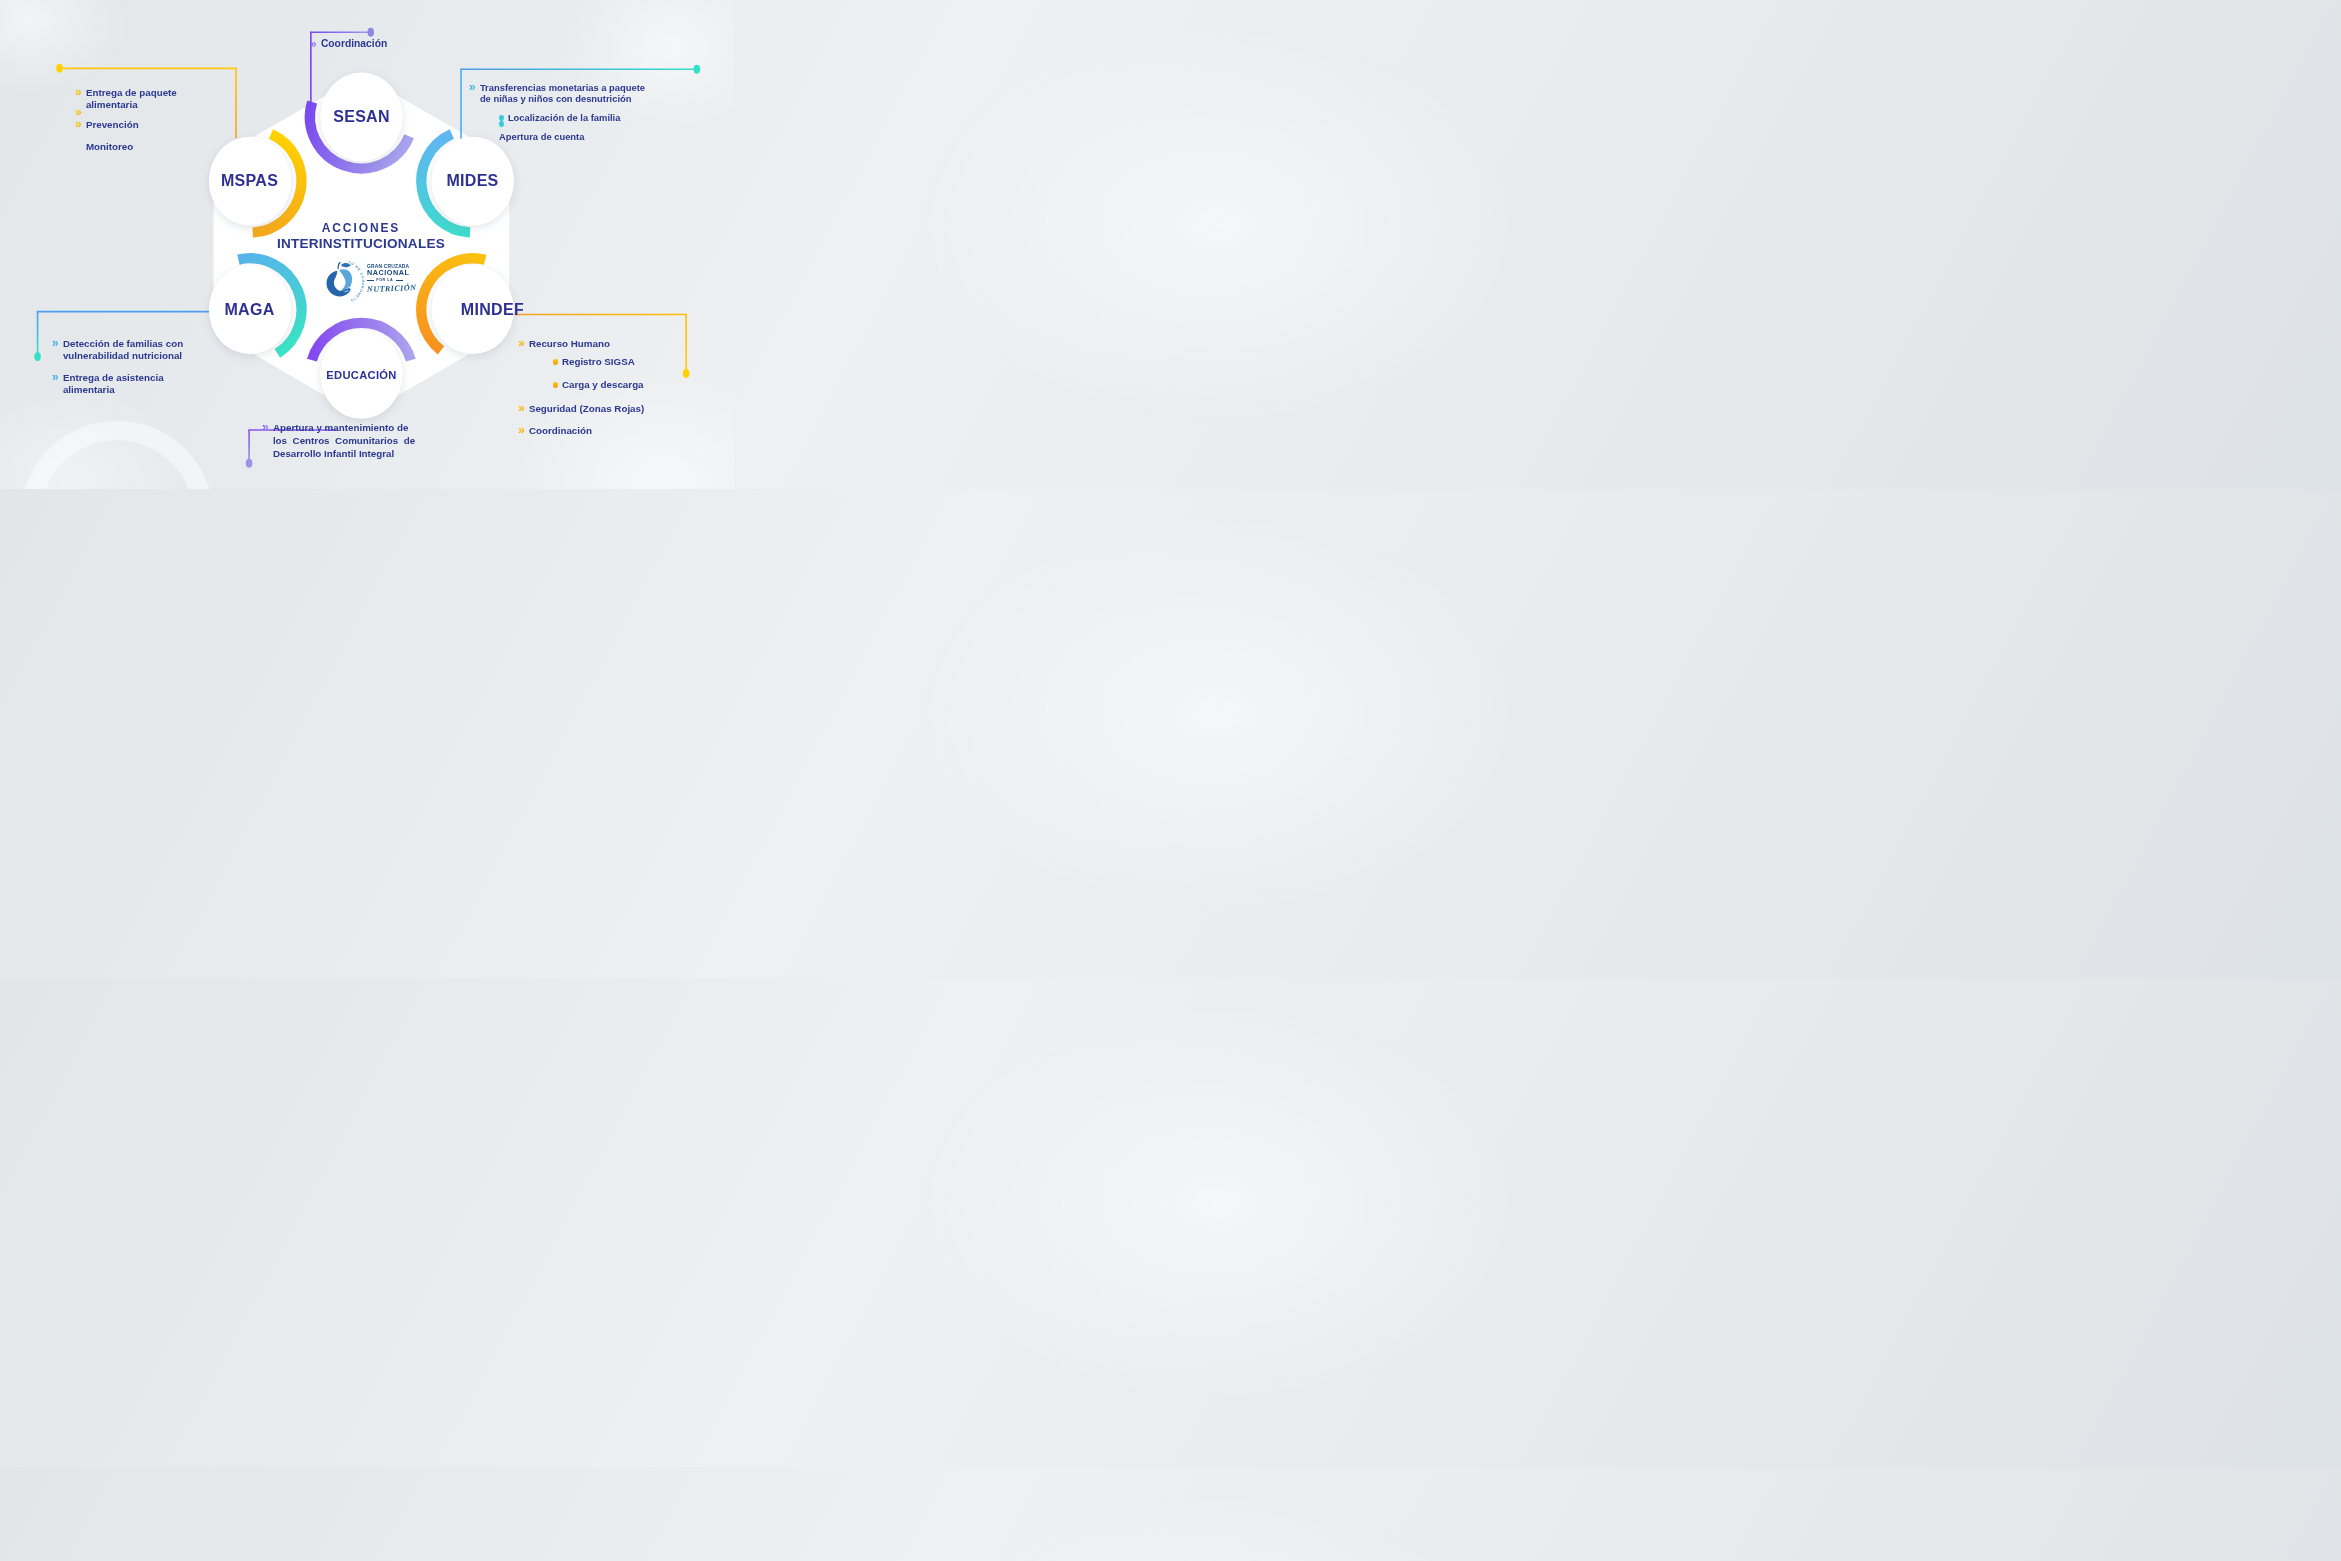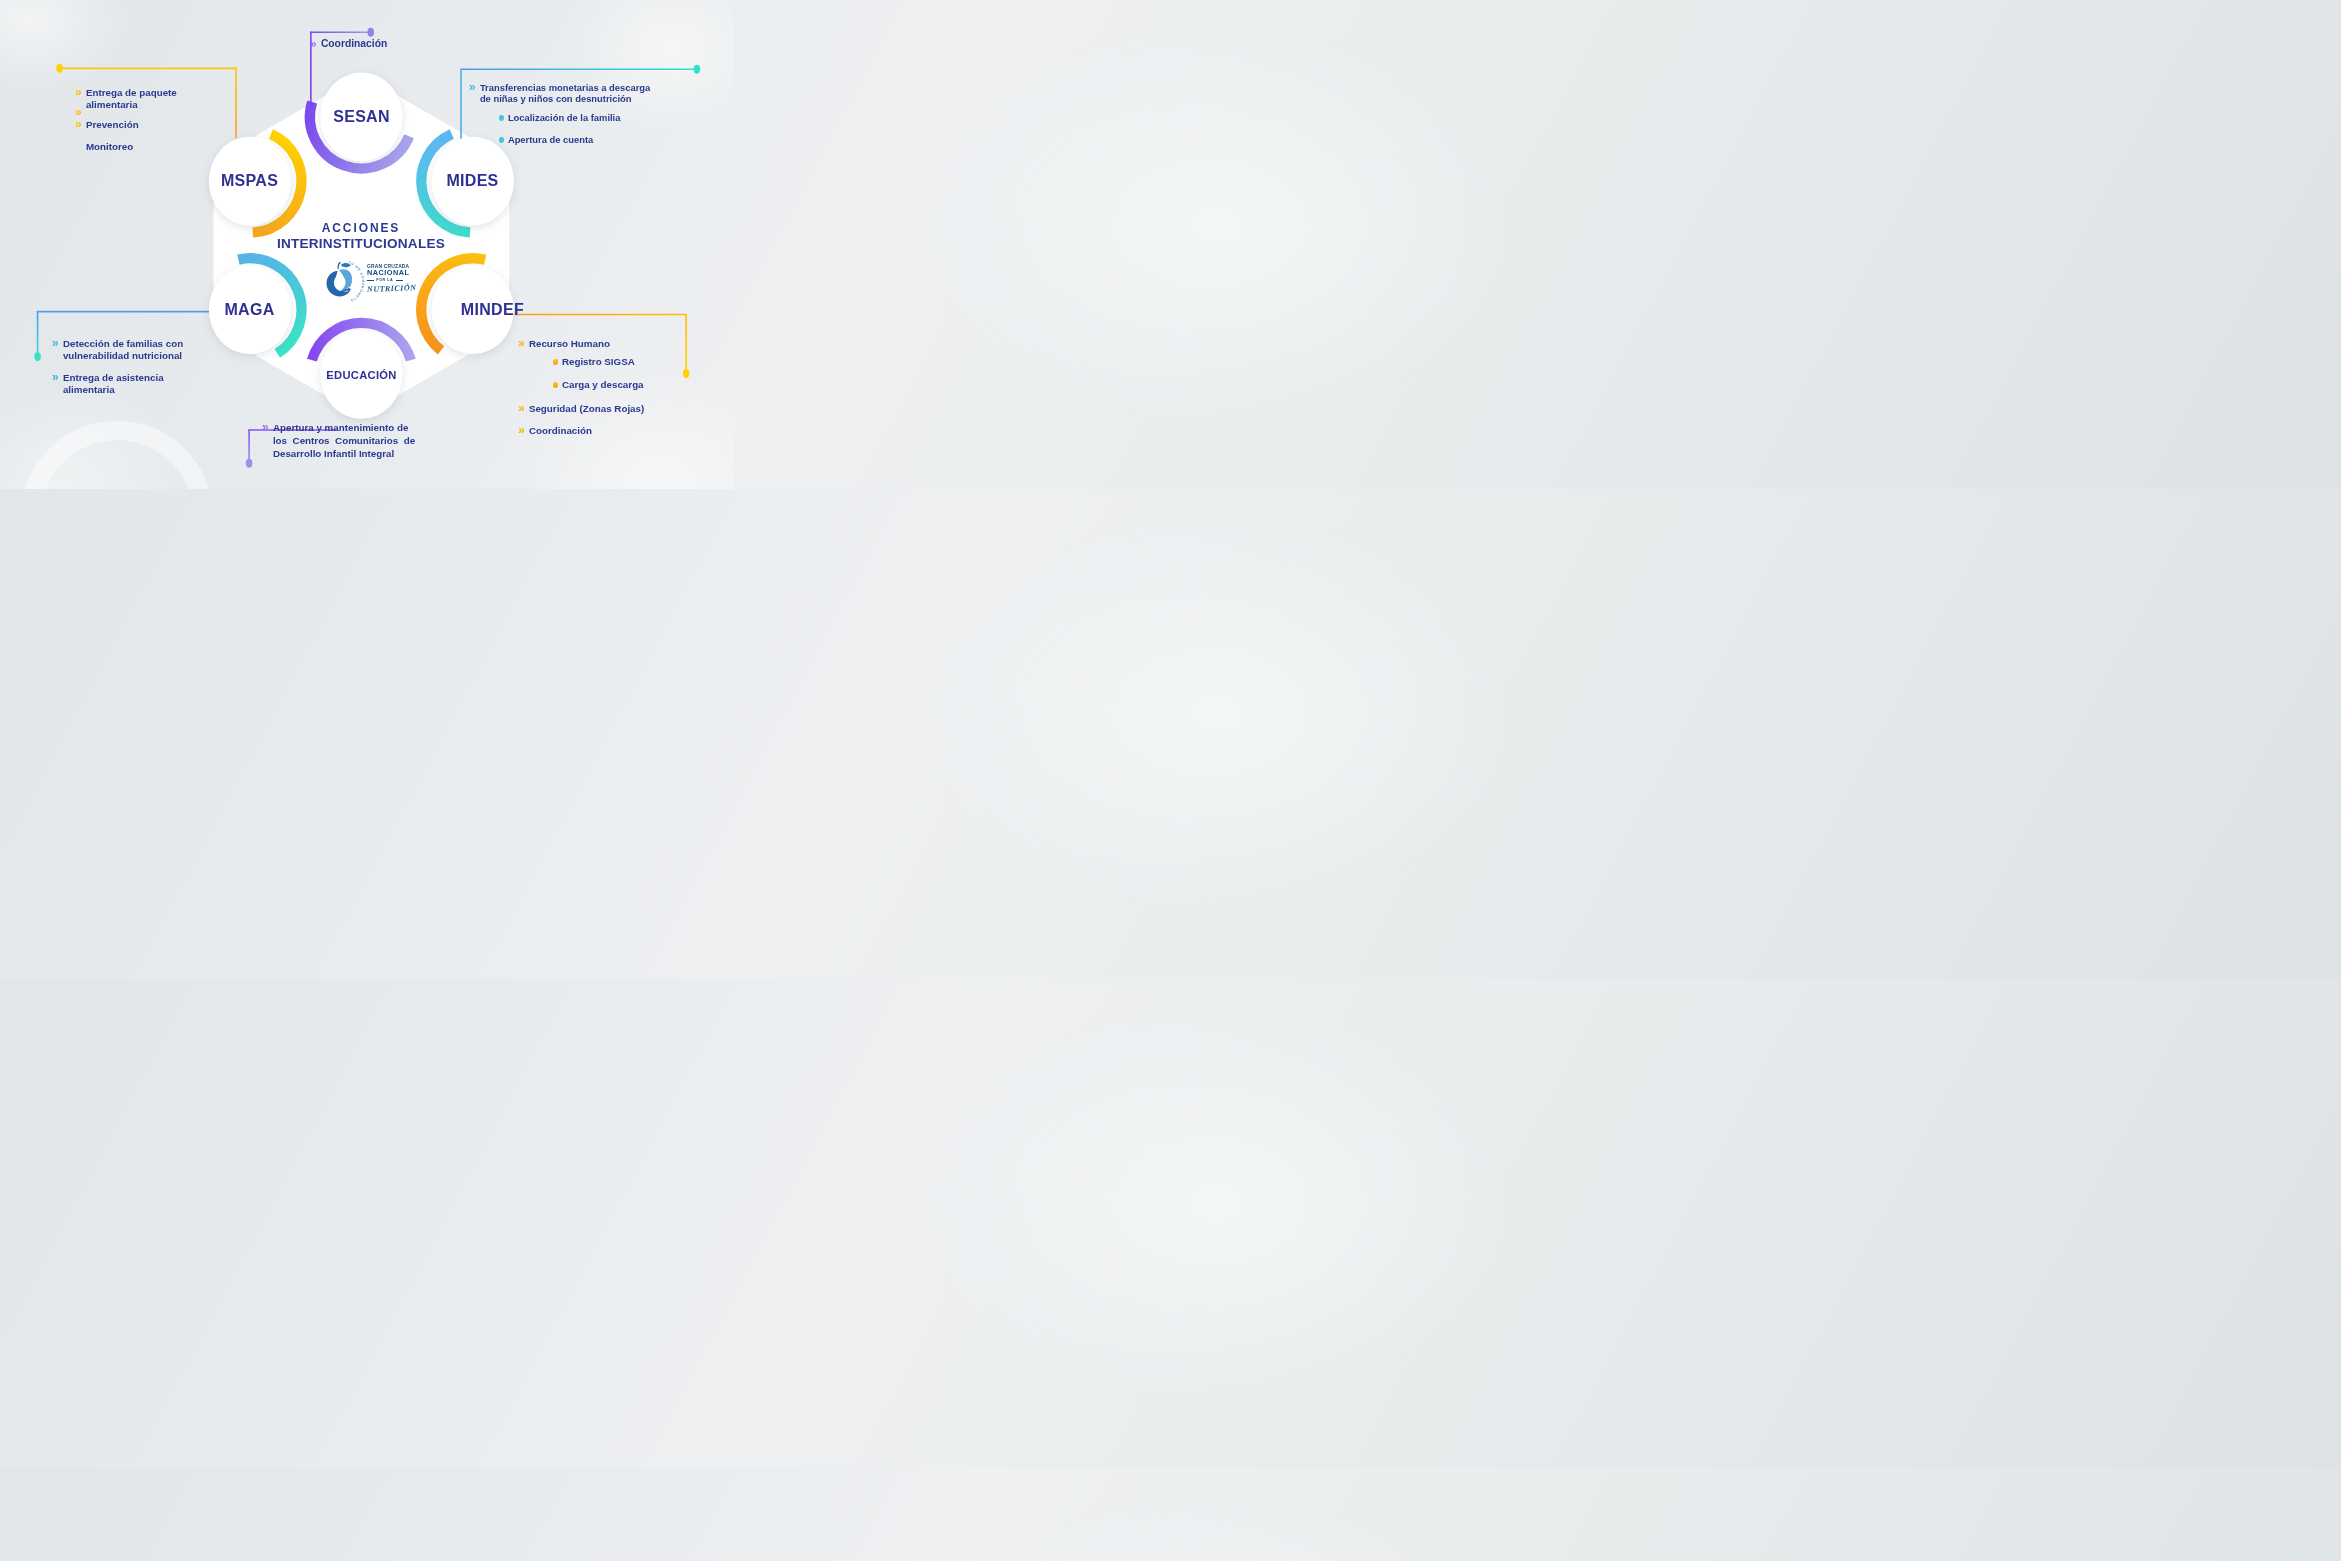--- a/index.html
+++ b/index.html
@@ -222,31 +222,31 @@
   <div class="row" style="left:75px;top:141px;">
     <span class="chev yellow ghost">»</span>
     <span class="txt">
         <div>Monitoreo</div>
       </span>
   </div>
 
   <div class="row fs20" style="left:469px;top:82px;">
     <span class="chev cyan">»</span>
     <span class="txt">
-      <div>Transferencias monetarias a descarga</div>
+      <div>Transferencias monetarias a paquete</div>
       <div>de niñas y niños con desnutrición</div>
     </span>
   </div>
   <div class="row fs20" style="left:499px;top:112px;">
     <span class="bullet cyan"></span>
     <span class="txt">
         <div>Localización de la familia</div>
       </span>
   </div>
-  <div class="row fs20" style="left:499px;top:134px;">
+  <div class="row fs20" style="left:499px;top:118px;flex-direction:column;">
     <span class="bullet cyan"></span>
     <span class="txt">
         <div>Apertura de cuenta</div>
       </span>
   </div>
 
   <div class="row" style="left:52px;top:338px;">
     <span class="chev cyan">»</span>
     <span class="txt">
       <div>Detección de familias con</div>

